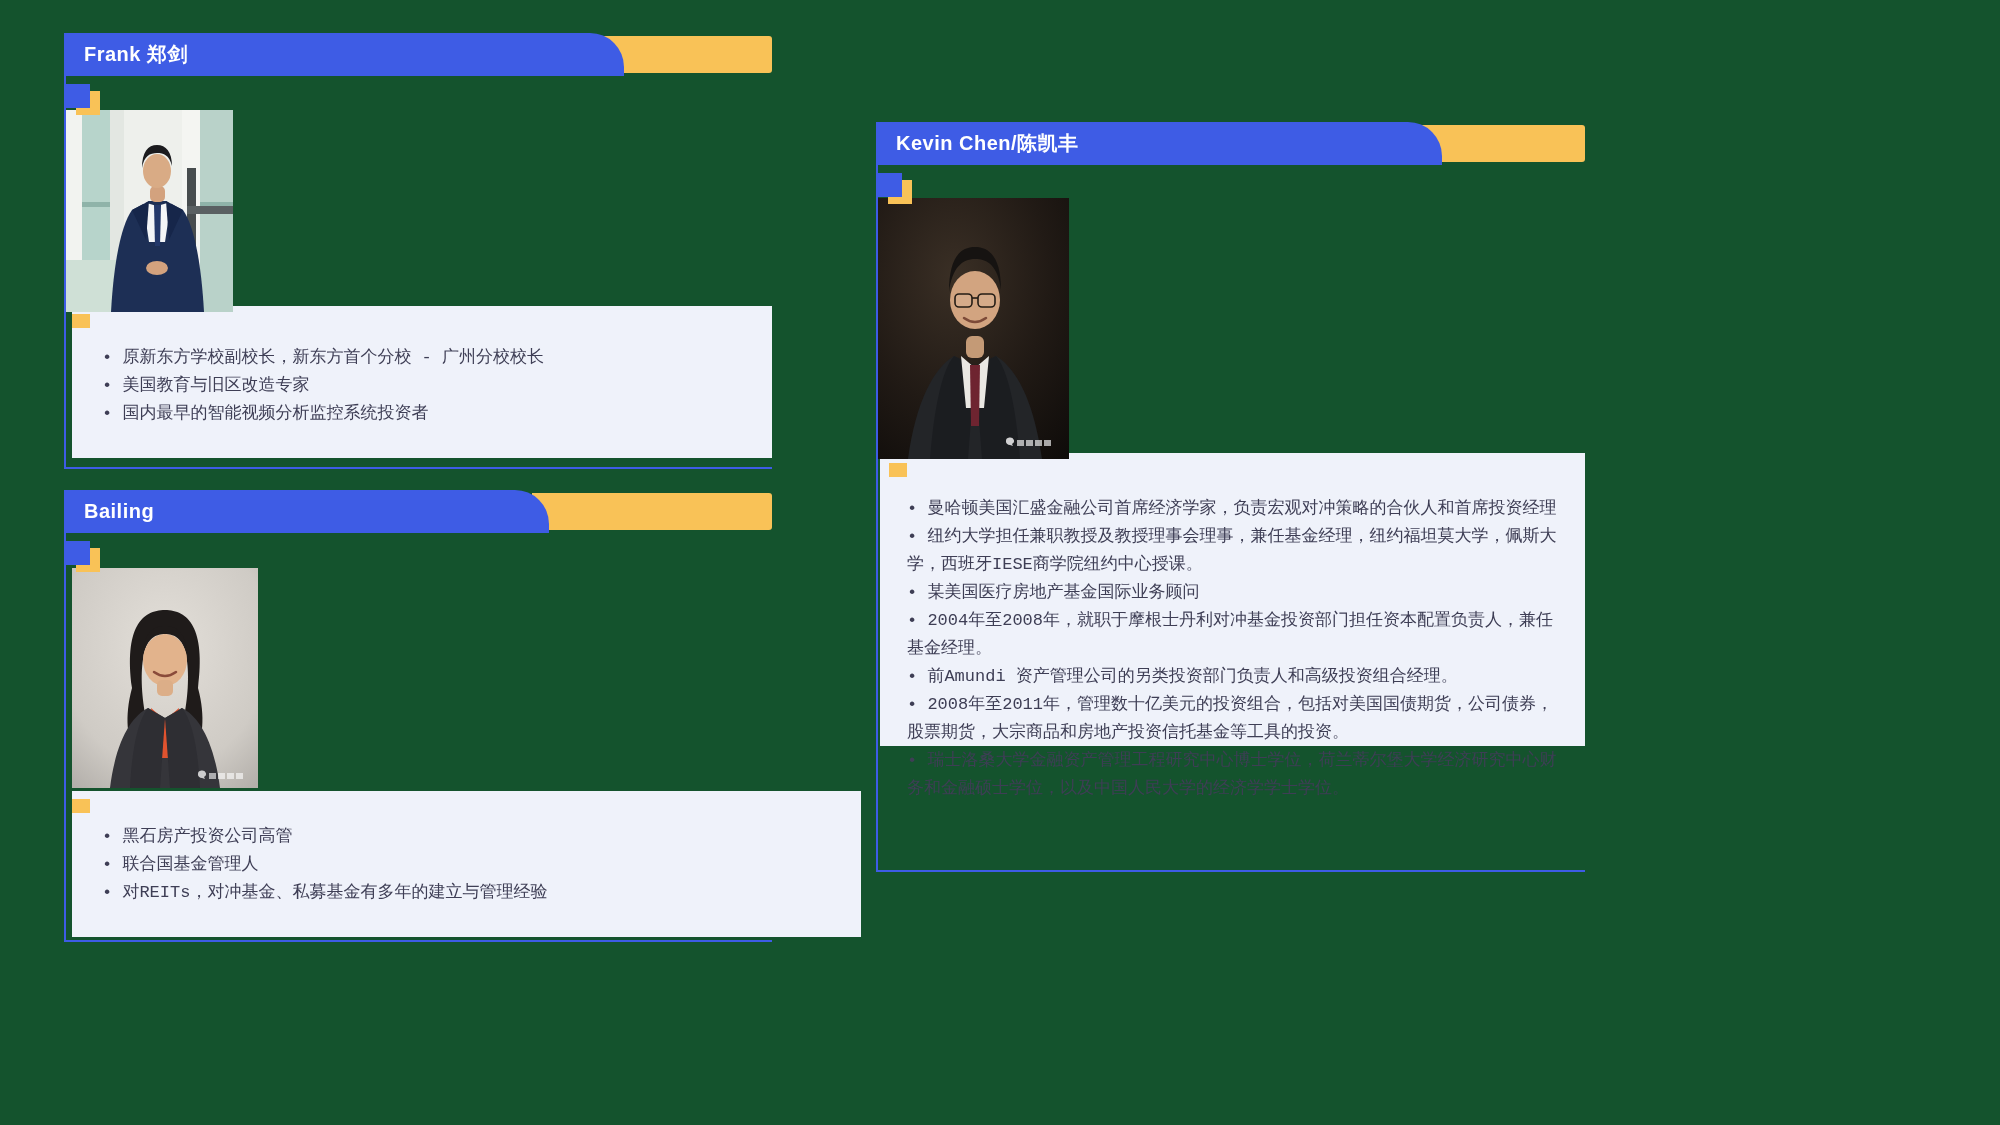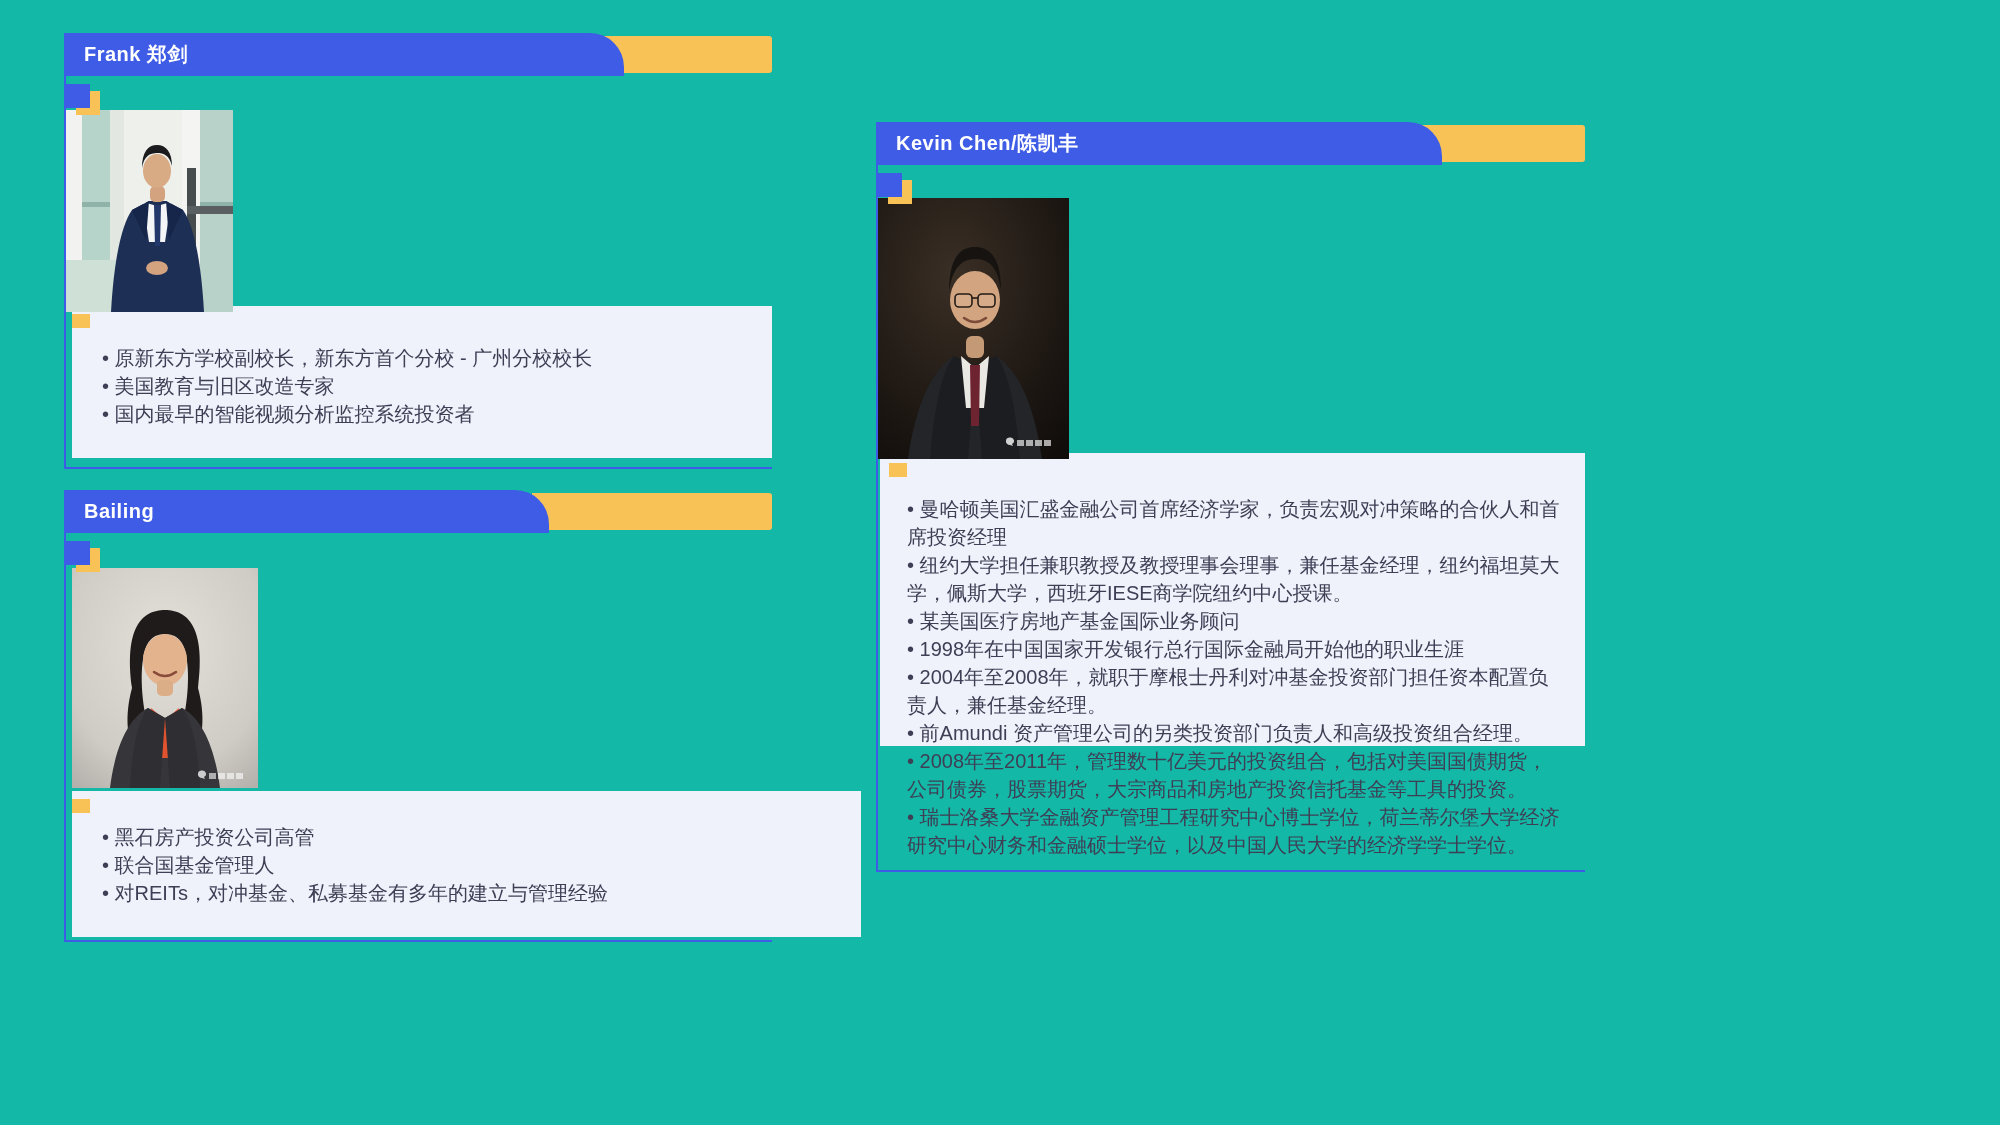--- a/index.html
+++ b/index.html
@@ -1,38 +1,38 @@
 <!DOCTYPE html>
 <html><head>
 <meta charset="utf-8">
 <title>Profiles</title>
 <style>
   html,body{margin:0;padding:0;background:#ffffff;}
   .stage{
-    position:relative;width:2000px;height:1125px;background:#14b8a6;overflow:hidden;
+    position:relative;width:2000px;height:1125px;background:#14532d;overflow:hidden;
     font-family:"Liberation Sans","DejaVu Sans",sans-serif;
   }
   .card{position:absolute;}
   
   .hdr{position:absolute;left:0;top:0;right:0;height:43px;}
   .hdr-yellow{position:absolute;right:0;top:3px;height:37px;background:#F9C257;border-radius:0 3px 3px 0;z-index:1;}
   .hdr-blue{position:absolute;left:0;top:0;height:43px;background:#3E5CE5;border-radius:0 34px 0 0;z-index:2;}
   .hdr-title{display:block;padding-left:20px;line-height:43px;font-size:20px;font-weight:bold;color:#ffffff;letter-spacing:.5px;white-space:nowrap;}
   
   .deco{position:absolute;width:36px;height:32px;z-index:3;}
   .deco-y{position:absolute;left:10px;top:7px;width:24px;height:24px;background:#F9C257;}
   .deco-b{position:absolute;left:0;top:0;width:24px;height:24px;background:#3E5CE5;}
   
   .vline{position:absolute;left:0;top:43px;bottom:0;width:2px;background:#3E5CE5;}
   .hline{position:absolute;left:0;right:0;bottom:0;height:2px;background:#3E5CE5;}
   
   .box{position:absolute;background:#EFF2FA;z-index:1;}
   .box-tag{position:absolute;width:18px;height:14px;background:#F9C257;}
   .bullets{margin:0;list-style:none;}
-  .bullets li{font-size:20px;line-height:28px;color:#3E3E55;}
+  .bullets li{font-size:17px;line-height:28px;color:#3E3E55;font-family:Liberation Mono, monospace;}
   .bullets li::before{content:"• ";color:#3E3E55;}
   
   .photo{position:absolute;z-index:2;overflow:hidden;}
   .photo svg{display:block;}
 </style>
 </head>
 <body>
 
 <div class="stage">
 
@@ -147,21 +147,20 @@
     <div class="deco" style="left:2px;top:51px;">
       <div class="deco-y"></div>
       <div class="deco-b"></div>
     </div>
     <div class="box" style="left:4px;top:331px;width:705px;height:293px;">
       <div class="box-tag" style="left:9px;top:10px;"></div>
       <ul class="bullets" style="padding:42px 25px 0 27px;">
         <li>曼哈顿美国汇盛金融公司首席经济学家，负责宏观对冲策略的合伙人和首席投资经理</li>
         <li>纽约大学担任兼职教授及教授理事会理事，兼任基金经理，纽约福坦莫大学，佩斯大学，西班牙IESE商学院纽约中心授课。</li>
         <li>某美国医疗房地产基金国际业务顾问</li>
-        <li>1998年在中国国家开发银行总行国际金融局开始他的职业生涯</li>
         <li>2004年至2008年，就职于摩根士丹利对冲基金投资部门担任资本配置负责人，兼任基金经理。</li>
         <li>前Amundi 资产管理公司的另类投资部门负责人和高级投资组合经理。</li>
         <li>2008年至2011年，管理数十亿美元的投资组合，包括对美国国债期货，公司债券，股票期货，大宗商品和房地产投资信托基金等工具的投资。</li>
         <li>瑞士洛桑大学金融资产管理工程研究中心博士学位，荷兰蒂尔堡大学经济研究中心财务和金融硕士学位，以及中国人民大学的经济学学士学位。</li>
       </ul>
     </div>
     <div class="photo" style="left:2px;top:76px;width:191px;height:261px;">
       <svg width="191" height="261" viewBox="0 0 191 261" xmlns="http://www.w3.org/2000/svg">
         <defs>
           <radialGradient id="bg3" cx="40%" cy="30%" r="90%">

